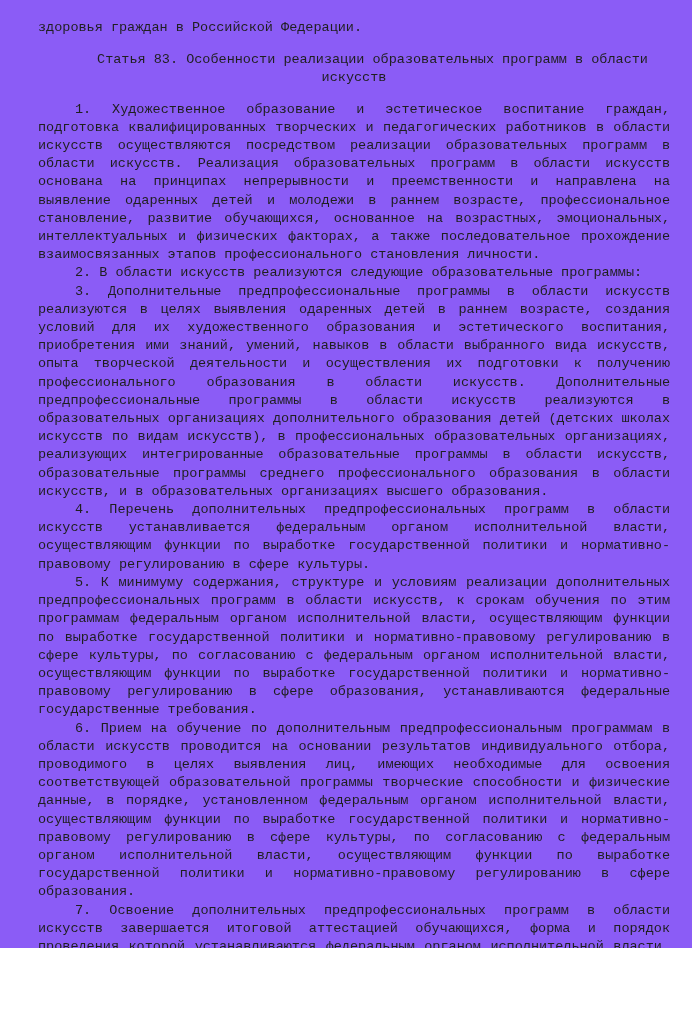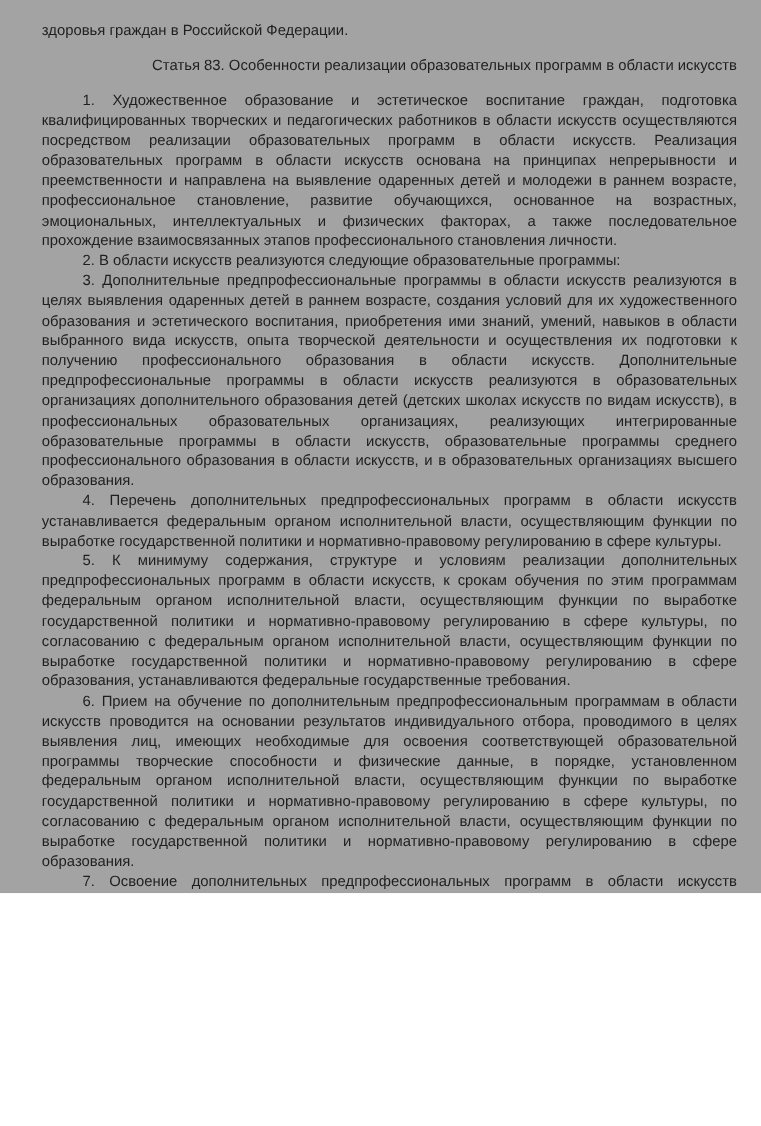--- a/index.html
+++ b/index.html
@@ -3,44 +3,44 @@
 <meta charset="utf-8">
 <style>
   html, body {
     margin: 0;
     padding: 0;
     background: #ffffff;
   }
   .page {
     position: relative;
     width: 692px;
-    height: 812px;
+    height: 948px;
     margin: 0;
-    background: #a3a3a3;
+    background: #8b5cf6;
     color: #1f1f1f;
-    font-family: Liberation Sans, sans-serif;
+    font-family: Liberation Mono, monospace;
     font-size: 13.5px;
     line-height: 18.2px;
     box-sizing: border-box;
     padding: 19px 22px 0 38px;
     overflow: hidden;
     -webkit-font-smoothing: antialiased;
   }
   .page p {
     margin: 0;
     text-align: justify;
     text-indent: 37px;
   }
   p.intro {
     text-indent: 0;
   }
   p.heading {
     margin-top: 14px;
     margin-bottom: 13px;
-    text-align: right;
+    text-align: center;
   }
   .pagenum {
     position: absolute;
     top: 991px;
     right: 22px;
     font-size: 13.5px;
     color: #1f1f1f;
   }
 </style>
 </head>

